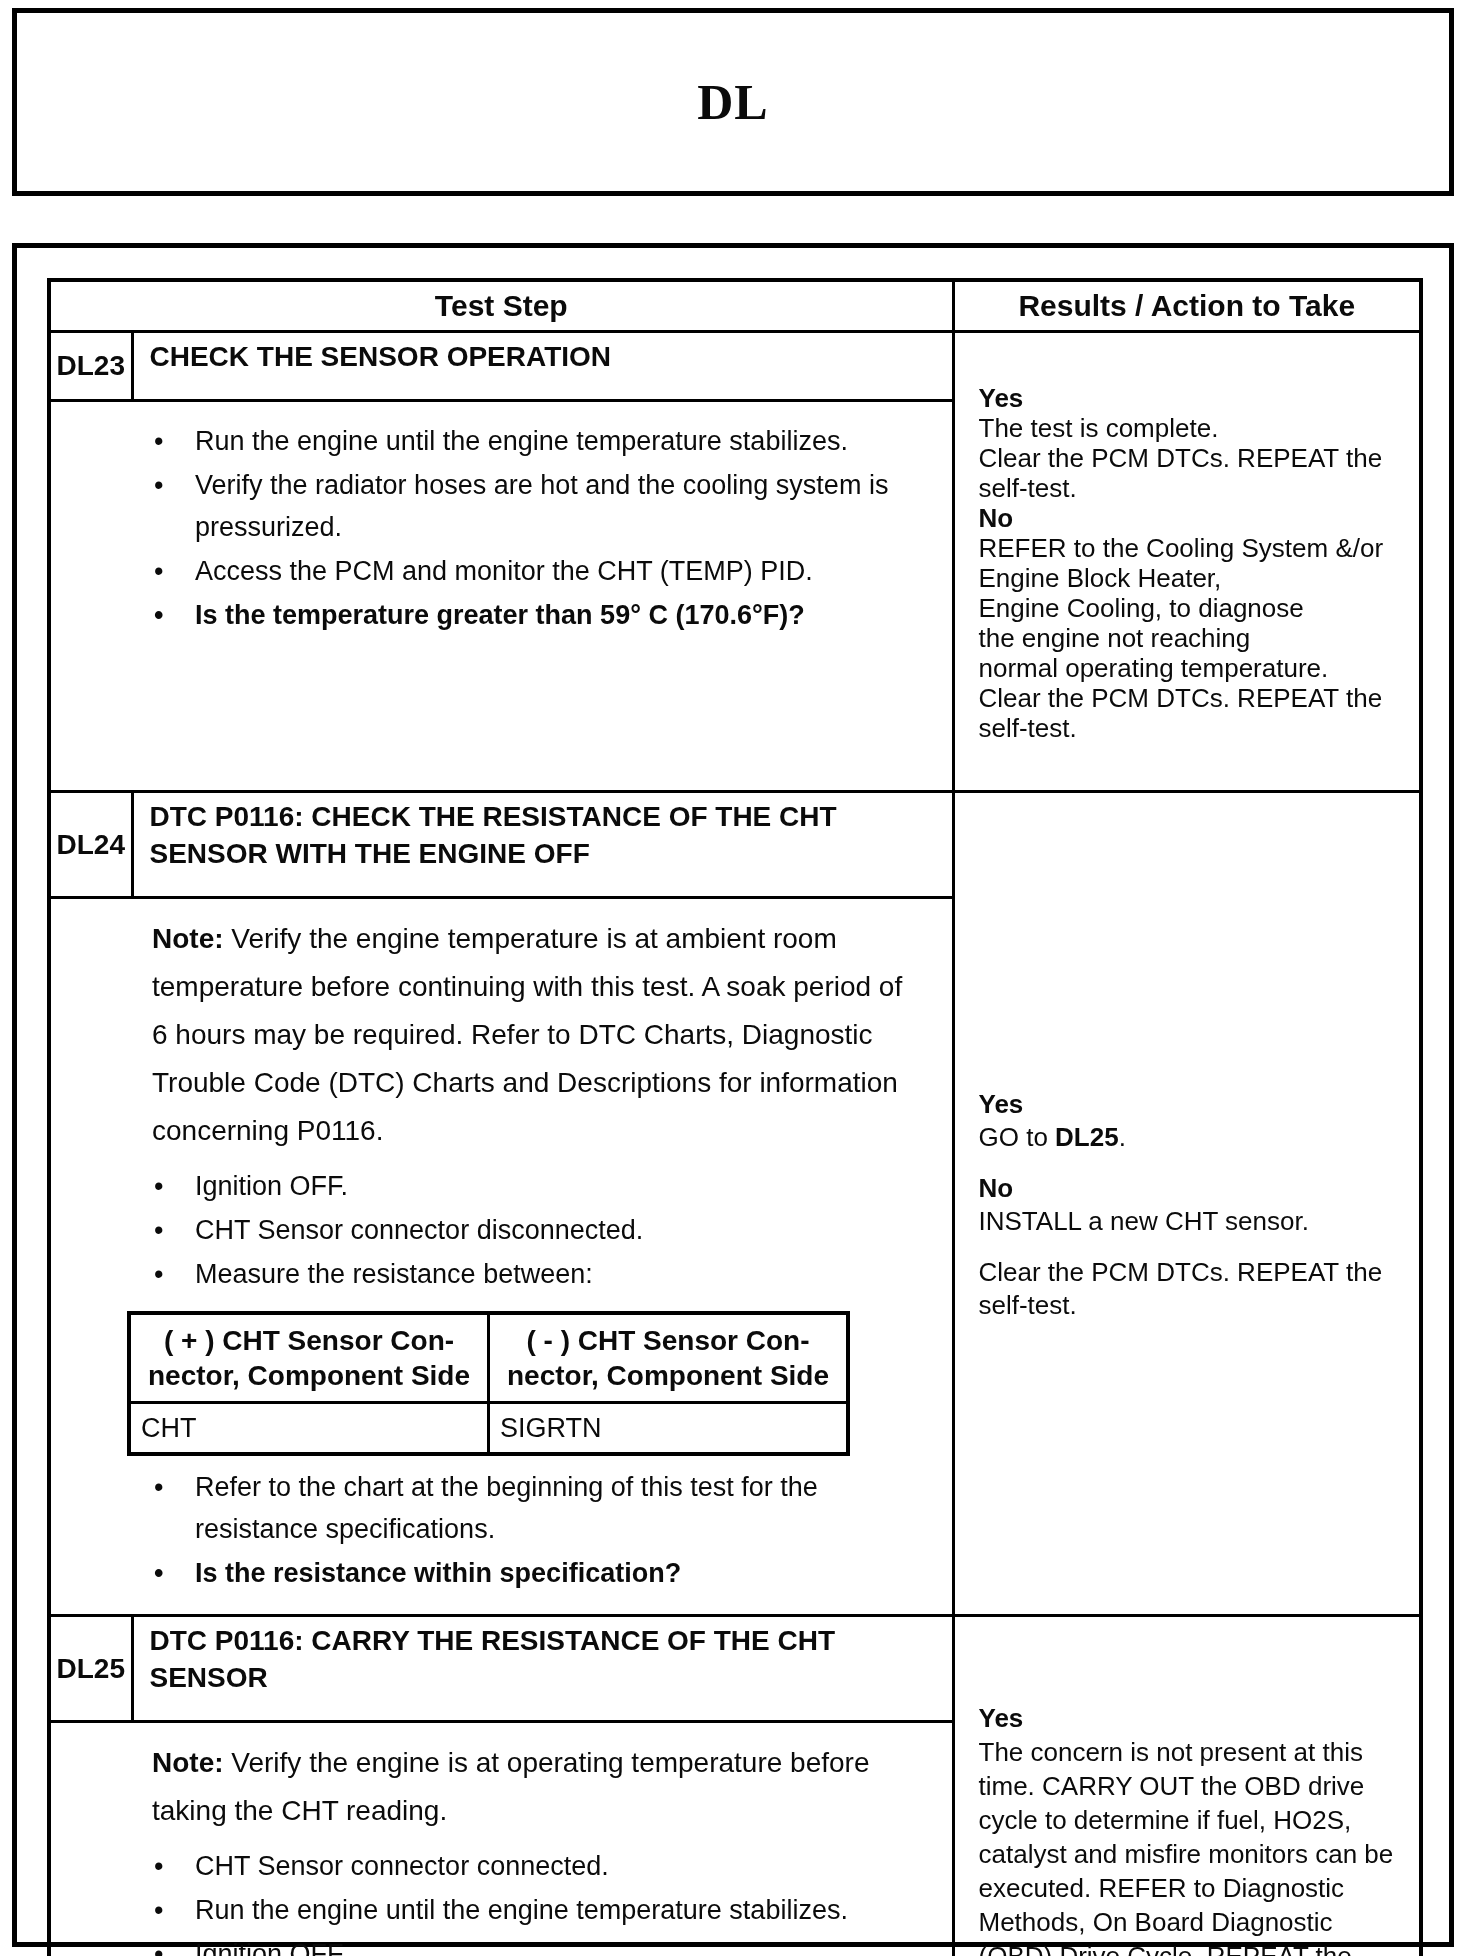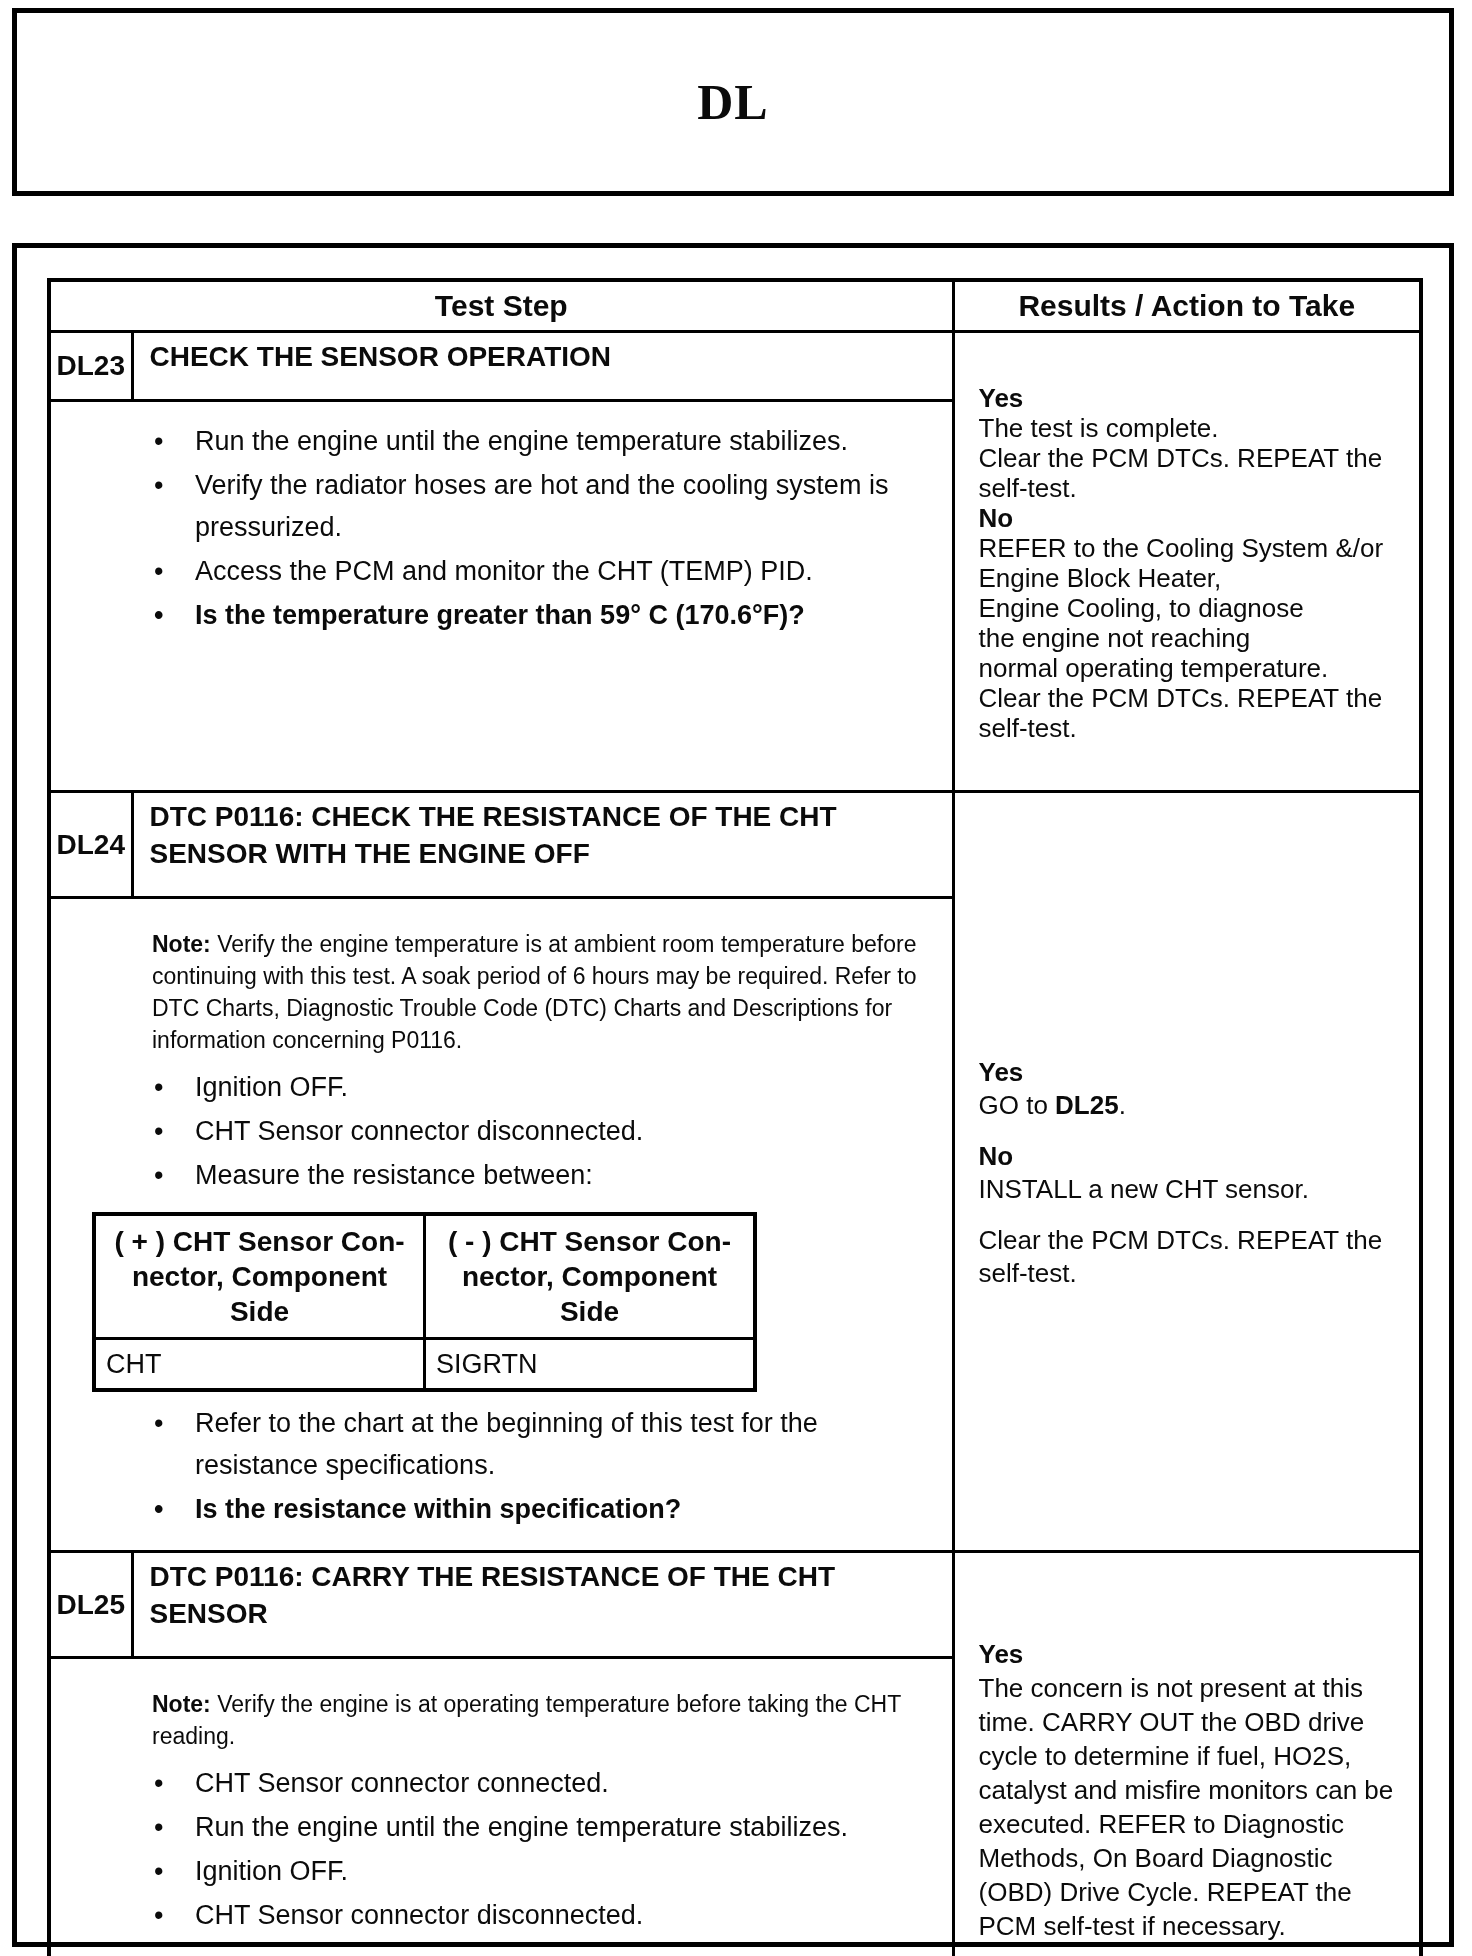--- a/index.html
+++ b/index.html
@@ -60,36 +60,36 @@
     vertical-align:top;font-size:26px;line-height:30px;
     padding:50px 14px 10px 24px;
   }
   td.results-cell.s1{vertical-align:middle;padding-top:12px;line-height:33px;}
   td.results-cell.s2{padding-top:84px;line-height:34px;}
   .rline{margin:0;}
   .rline.gap{margin-top:18px;}
   .b{font-weight:bold;}
   
   p.note{
-    margin:21px 30px 8px 101px;font-size:23px;line-height:32px;
+    margin:8px 30px 8px 101px;font-size:28px;line-height:48px;
   }
   
   ul.bullets{
     list-style:none;margin:10px 40px 10px 0;padding:0 0 0 144px;
   }
   ul.bullets li{
     position:relative;font-size:27px;line-height:42px;margin:2px 0;
   }
   ul.bullets li::before{
     content:"\2022";position:absolute;left:-41px;top:0;
     font-size:27px;
   }
   
   table.conn{
-    margin:16px 0 10px 41px;width:665px;border-collapse:collapse;
+    margin:16px 0 10px 76px;width:723px;border-collapse:collapse;
     border:4px solid #000;table-layout:fixed;
   }
   table.conn th,table.conn td{border:3px solid #000;}
   table.conn th{
     font-size:28px;font-weight:bold;text-align:center;line-height:1.25;
     padding:8px 4px;white-space:pre-line;
   }
   table.conn td{
     font-size:27px;text-align:left;padding:4px 10px;height:40px;
     vertical-align:middle;

